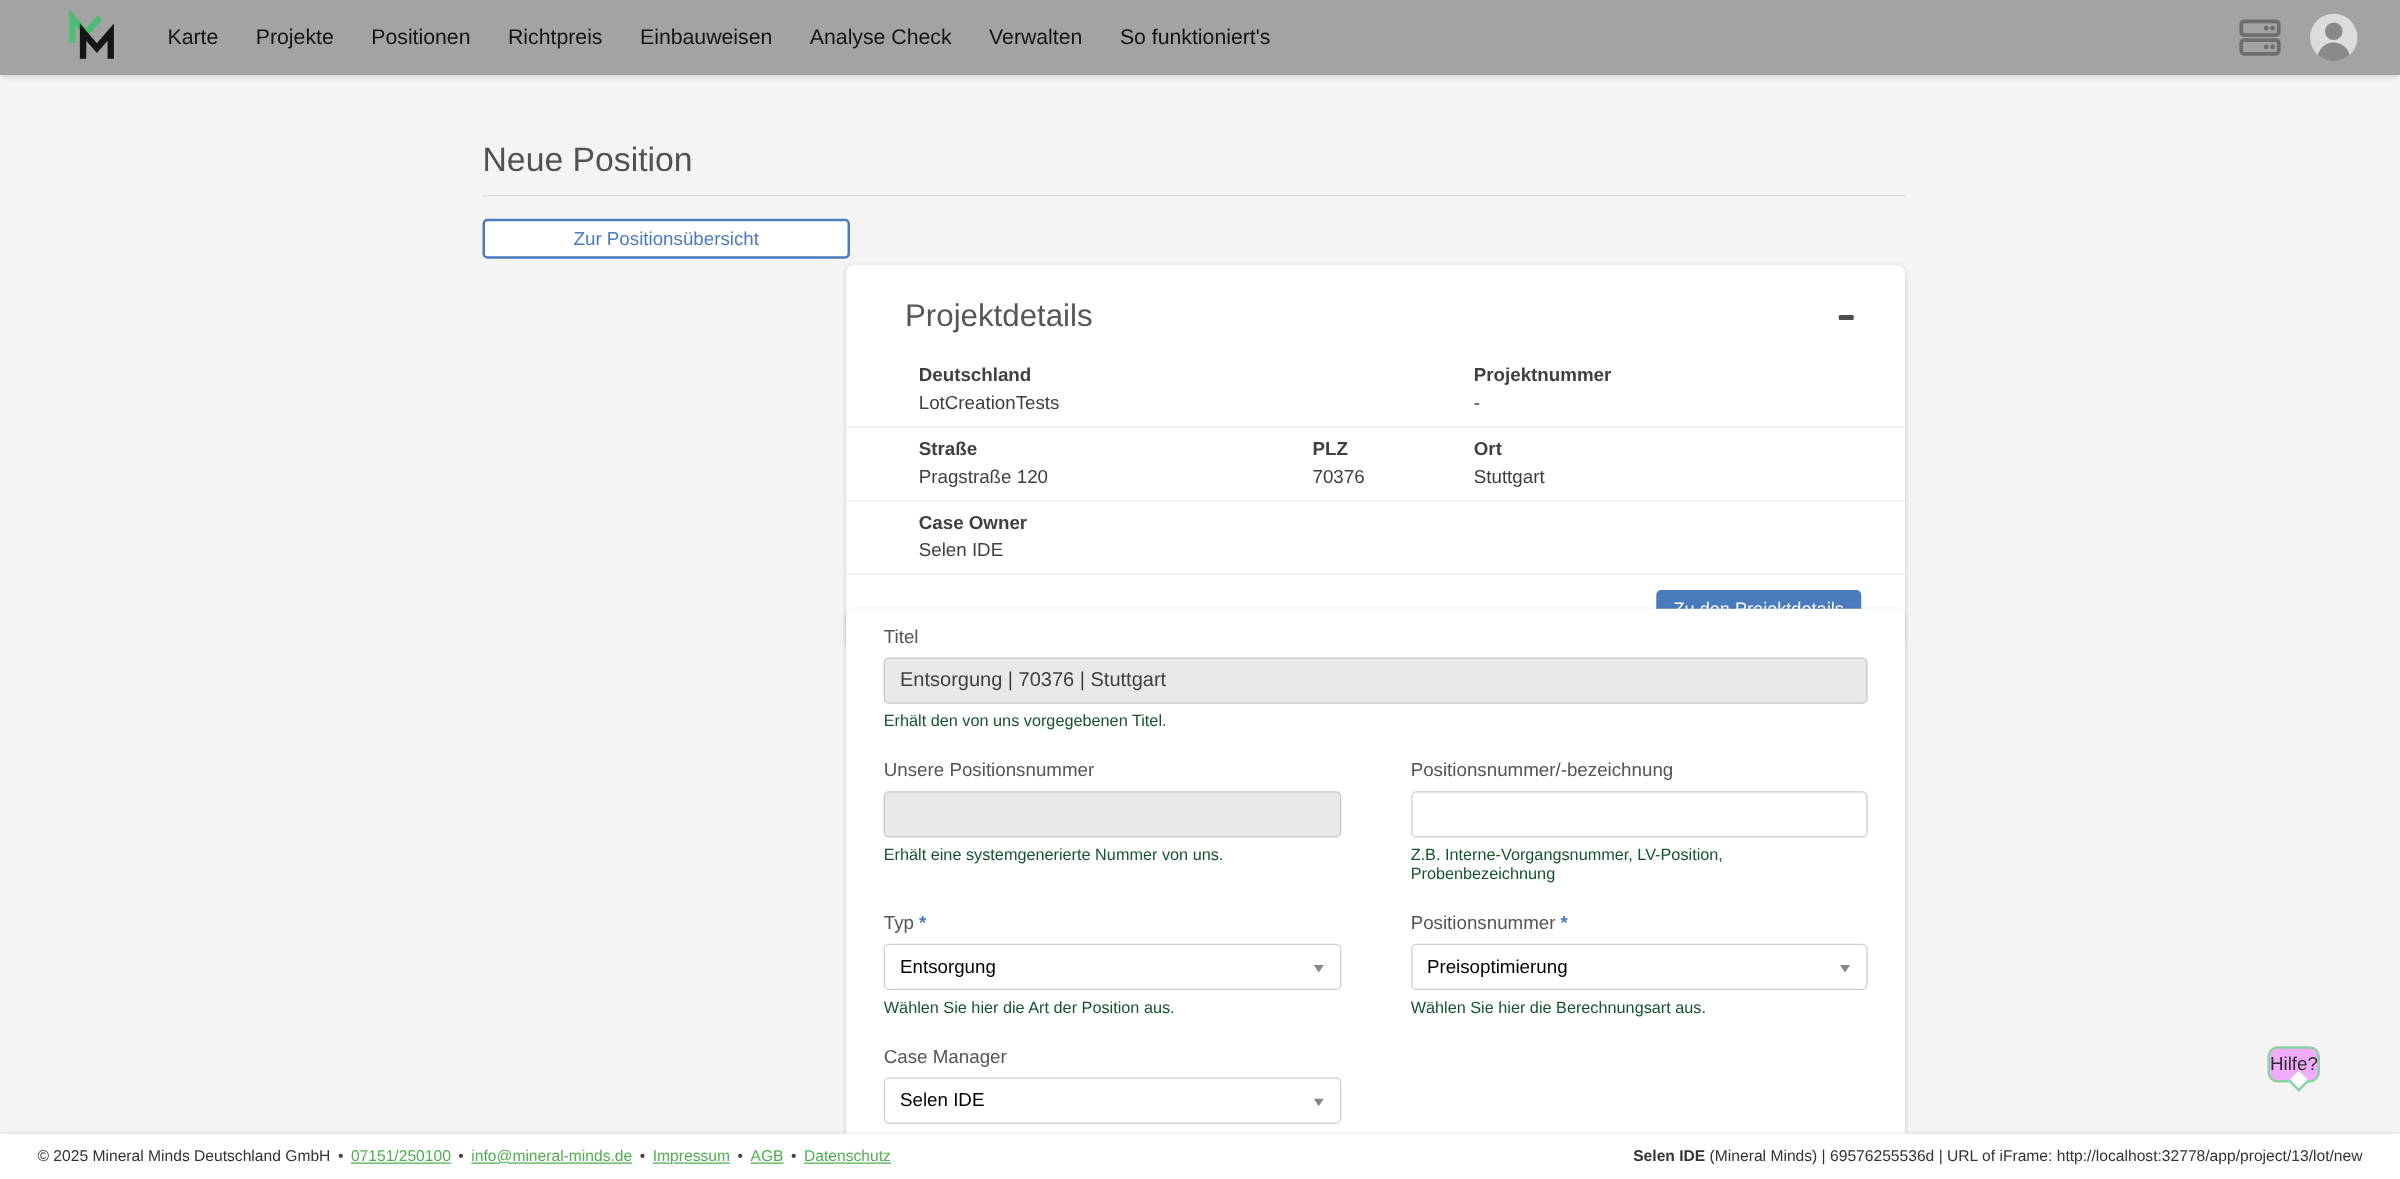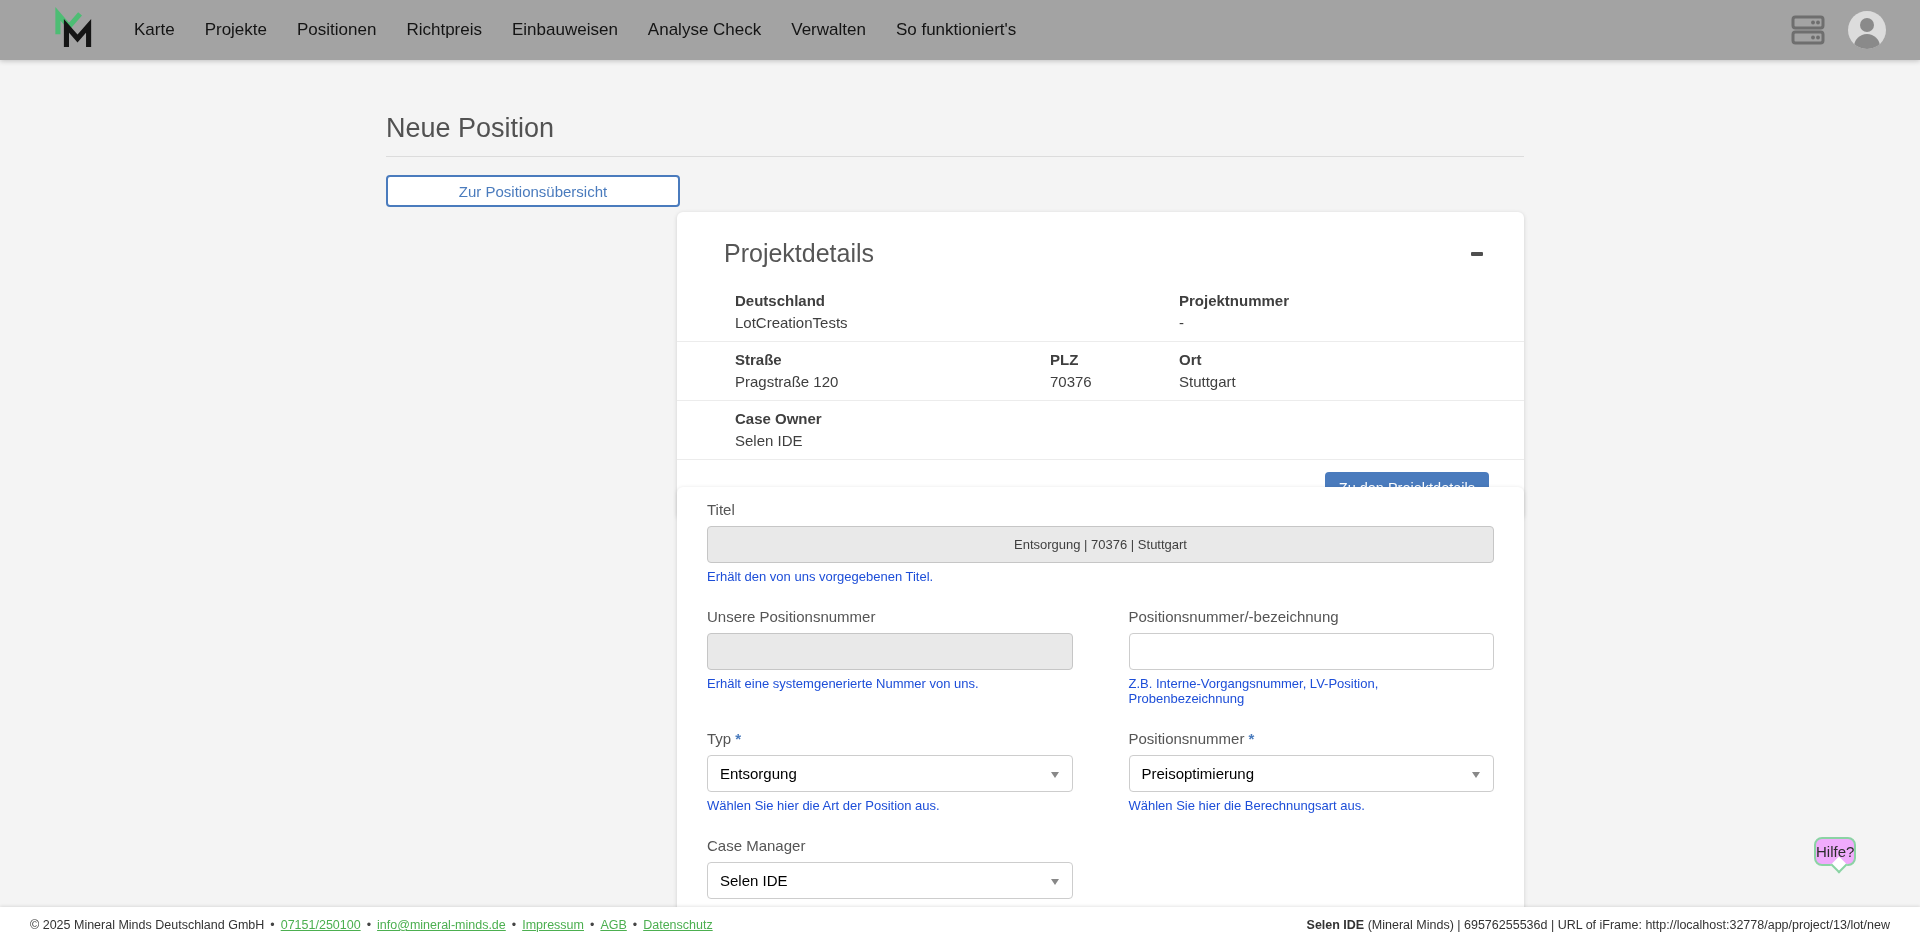--- a/index.html
+++ b/index.html
@@ -99,26 +99,25 @@
     height:31px; padding:0 14px; font-size:14.5px;
     font-family:"Liberation Sans", sans-serif;
     display:flex; align-items:center; cursor:pointer;
   }
 
   
   .flabel { display:block; font-size:15px; color:#555; margin-bottom:7px; line-height:18px; }
   .req { color:#4a7bbd; margin-left:4px; font-weight:bold; }
   .finput {
     width:100%; height:37px; border:1px solid #cdcdcd; border-radius:4px;
-    padding:0 12px; font-size:13px; color:#3f3f3f; background:#fff;
+    padding:0 12px; font-size:16px; color:#3f3f3f; background:#fff;
     font-family:"Liberation Sans", sans-serif;
-    text-align:center;
   }
   .finput:disabled { background:#e9e9e9; border-color:#c6c6c6; color:#3f3f3f; }
-  .helper { font-size:13px; color:#1d4ed8; margin-top:6px; line-height:15px; }
+  .helper { font-size:13px; color:#14532d; margin-top:6px; line-height:15px; }
   .two-col { display:grid; grid-template-columns:1fr 1fr; column-gap:56px; margin-top:24px; }
   .select {
     position:relative; width:100%; height:37px;
     border:1px solid #cdcdcd; border-radius:4px; background:#fff;
     display:flex; align-items:center; padding:0 28px 0 12px;
     font-size:15px; color:#000000; cursor:pointer;
   }
   .caret {
     position:absolute; right:13px; top:50%; margin-top:-2px;
     width:0; height:0;

